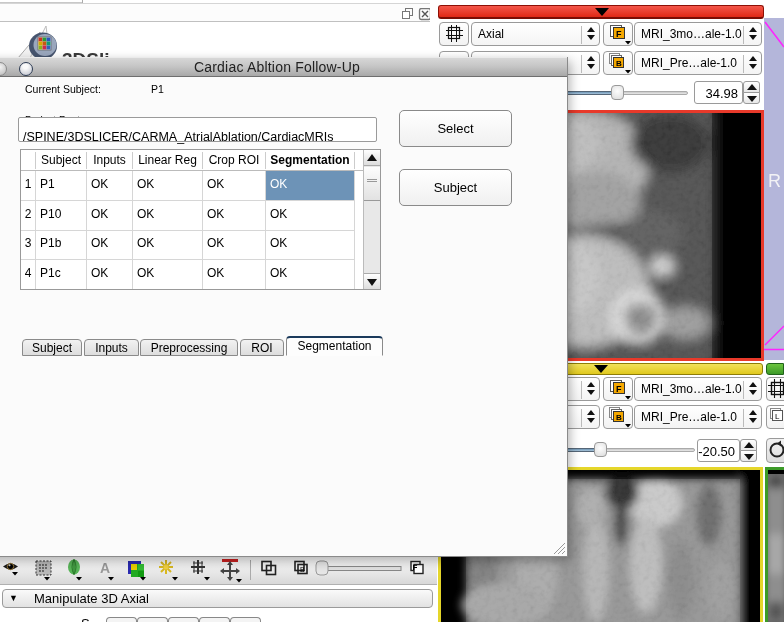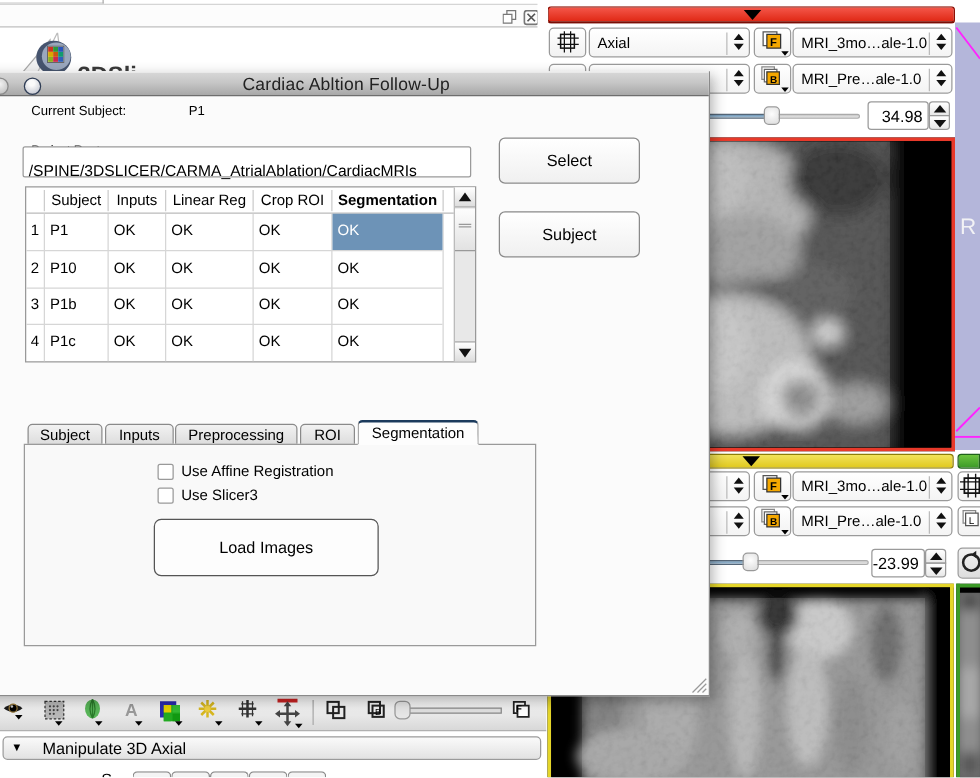--- a/index.html
+++ b/index.html
@@ -236,21 +236,21 @@
   <div class="spin2" style="left:112px;top:4px;">
         <div class="u"></div>
         <div class="d"></div>
       </div>
 </div>
 
 <div class="trackblue" style="left:540px;top:448px;width:63px;"></div>
 <div class="track" style="left:603px;top:448px;width:92px;"></div>
 <div class="shandle" style="left:594px;top:442px;"></div>
 <div class="valbox" style="left:697px;top:439px;width:43px;height:23px;">
-      <span class="t">-23.99</span>
+      <span class="t">-20.50</span>
     </div>
 <div class="spbtn" style="left:740px;top:439px;width:17px;height:12px;border-radius:3px 3px 0 0;">
       <div style="width:0;height:0;border-left:5px solid transparent;border-right:5px solid transparent;border-bottom:6px solid #111;margin:2px auto;"></div>
     </div>
 <div class="spbtn" style="left:740px;top:450px;width:17px;height:12px;border-radius:0 0 3px 3px;">
       <div style="width:0;height:0;border-left:5px solid transparent;border-right:5px solid transparent;border-top:6px solid #111;margin:3px auto;"></div>
     </div>
 
 <div class="wbtn" style="left:766px;top:377px;width:24px;height:24px;">
   <svg width="20" height="22" viewBox="0 0 20 22">
@@ -493,26 +493,19 @@
           </div>
     </div>
   </div>
 
   <div class="abs" style="left:35px;top:282px;width:60px;height:17px;background:linear-gradient(#f2f2f2,#ddd);border:1px solid #8a8a8a;border-radius:4px 4px 0 0;text-align:center;font-size:12px;padding-top:1px;">Subject</div>
   <div class="abs" style="left:97px;top:282px;width:55px;height:17px;background:linear-gradient(#f2f2f2,#ddd);border:1px solid #8a8a8a;border-radius:4px 4px 0 0;text-align:center;font-size:12px;padding-top:1px;">Inputs</div>
   <div class="abs" style="left:153px;top:282px;width:98px;height:17px;background:linear-gradient(#f2f2f2,#ddd);border:1px solid #8a8a8a;border-radius:4px 4px 0 0;text-align:center;font-size:12px;padding-top:1px;">Preprocessing</div>
   <div class="abs" style="left:253px;top:282px;width:44px;height:17px;background:linear-gradient(#f2f2f2,#ddd);border:1px solid #8a8a8a;border-radius:4px 4px 0 0;text-align:center;font-size:12px;padding-top:1px;">ROI</div>
   <div class="abs" style="left:299px;top:279px;width:97px;height:20px;background:#fdfdfd;border:1px solid #8a8a8a;border-top:2px solid #1b3a5c;border-bottom:1px solid #fdfdfd;border-radius:4px 4px 0 0;text-align:center;font-size:12px;padding-top:1px;z-index:2;">Segmentation</div>
 
-  <div class="abs" style="left:32px;top:298px;width:410px;height:162px;background:#f9f9f9;border:1px solid #9a9a9a;">
-    <div class="abs" style="left:106px;top:15px;width:13px;height:13px;background:#fff;border:1px solid #999;border-radius:2px;"></div>
-    <div class="abs" style="left:125px;top:14px;font-size:12px;color:#000;">Use Affine Registration</div>
-    <div class="abs" style="left:106px;top:34px;width:13px;height:13px;background:#fff;border:1px solid #999;border-radius:2px;"></div>
-    <div class="abs" style="left:125px;top:33px;font-size:12px;color:#000;">Use Slicer3</div>
-    <div class="abs" style="left:103px;top:59px;width:180px;height:46px;background:#fdfdfd;border:1px solid #555;border-radius:6px;text-align:center;line-height:44px;font-size:13px;color:#000;">Load Images</div>
-  </div>
 
   <svg class="abs" style="right:1px;bottom:1px;" width="13" height="13" viewBox="0 0 13 13">
     <path d="M12 1 L1 12 M12 5 L5 12 M12 9 L9 12" stroke="#999" stroke-width="1"></path>
   </svg>
 </div>
 
 </div>
 
 </body></html>

